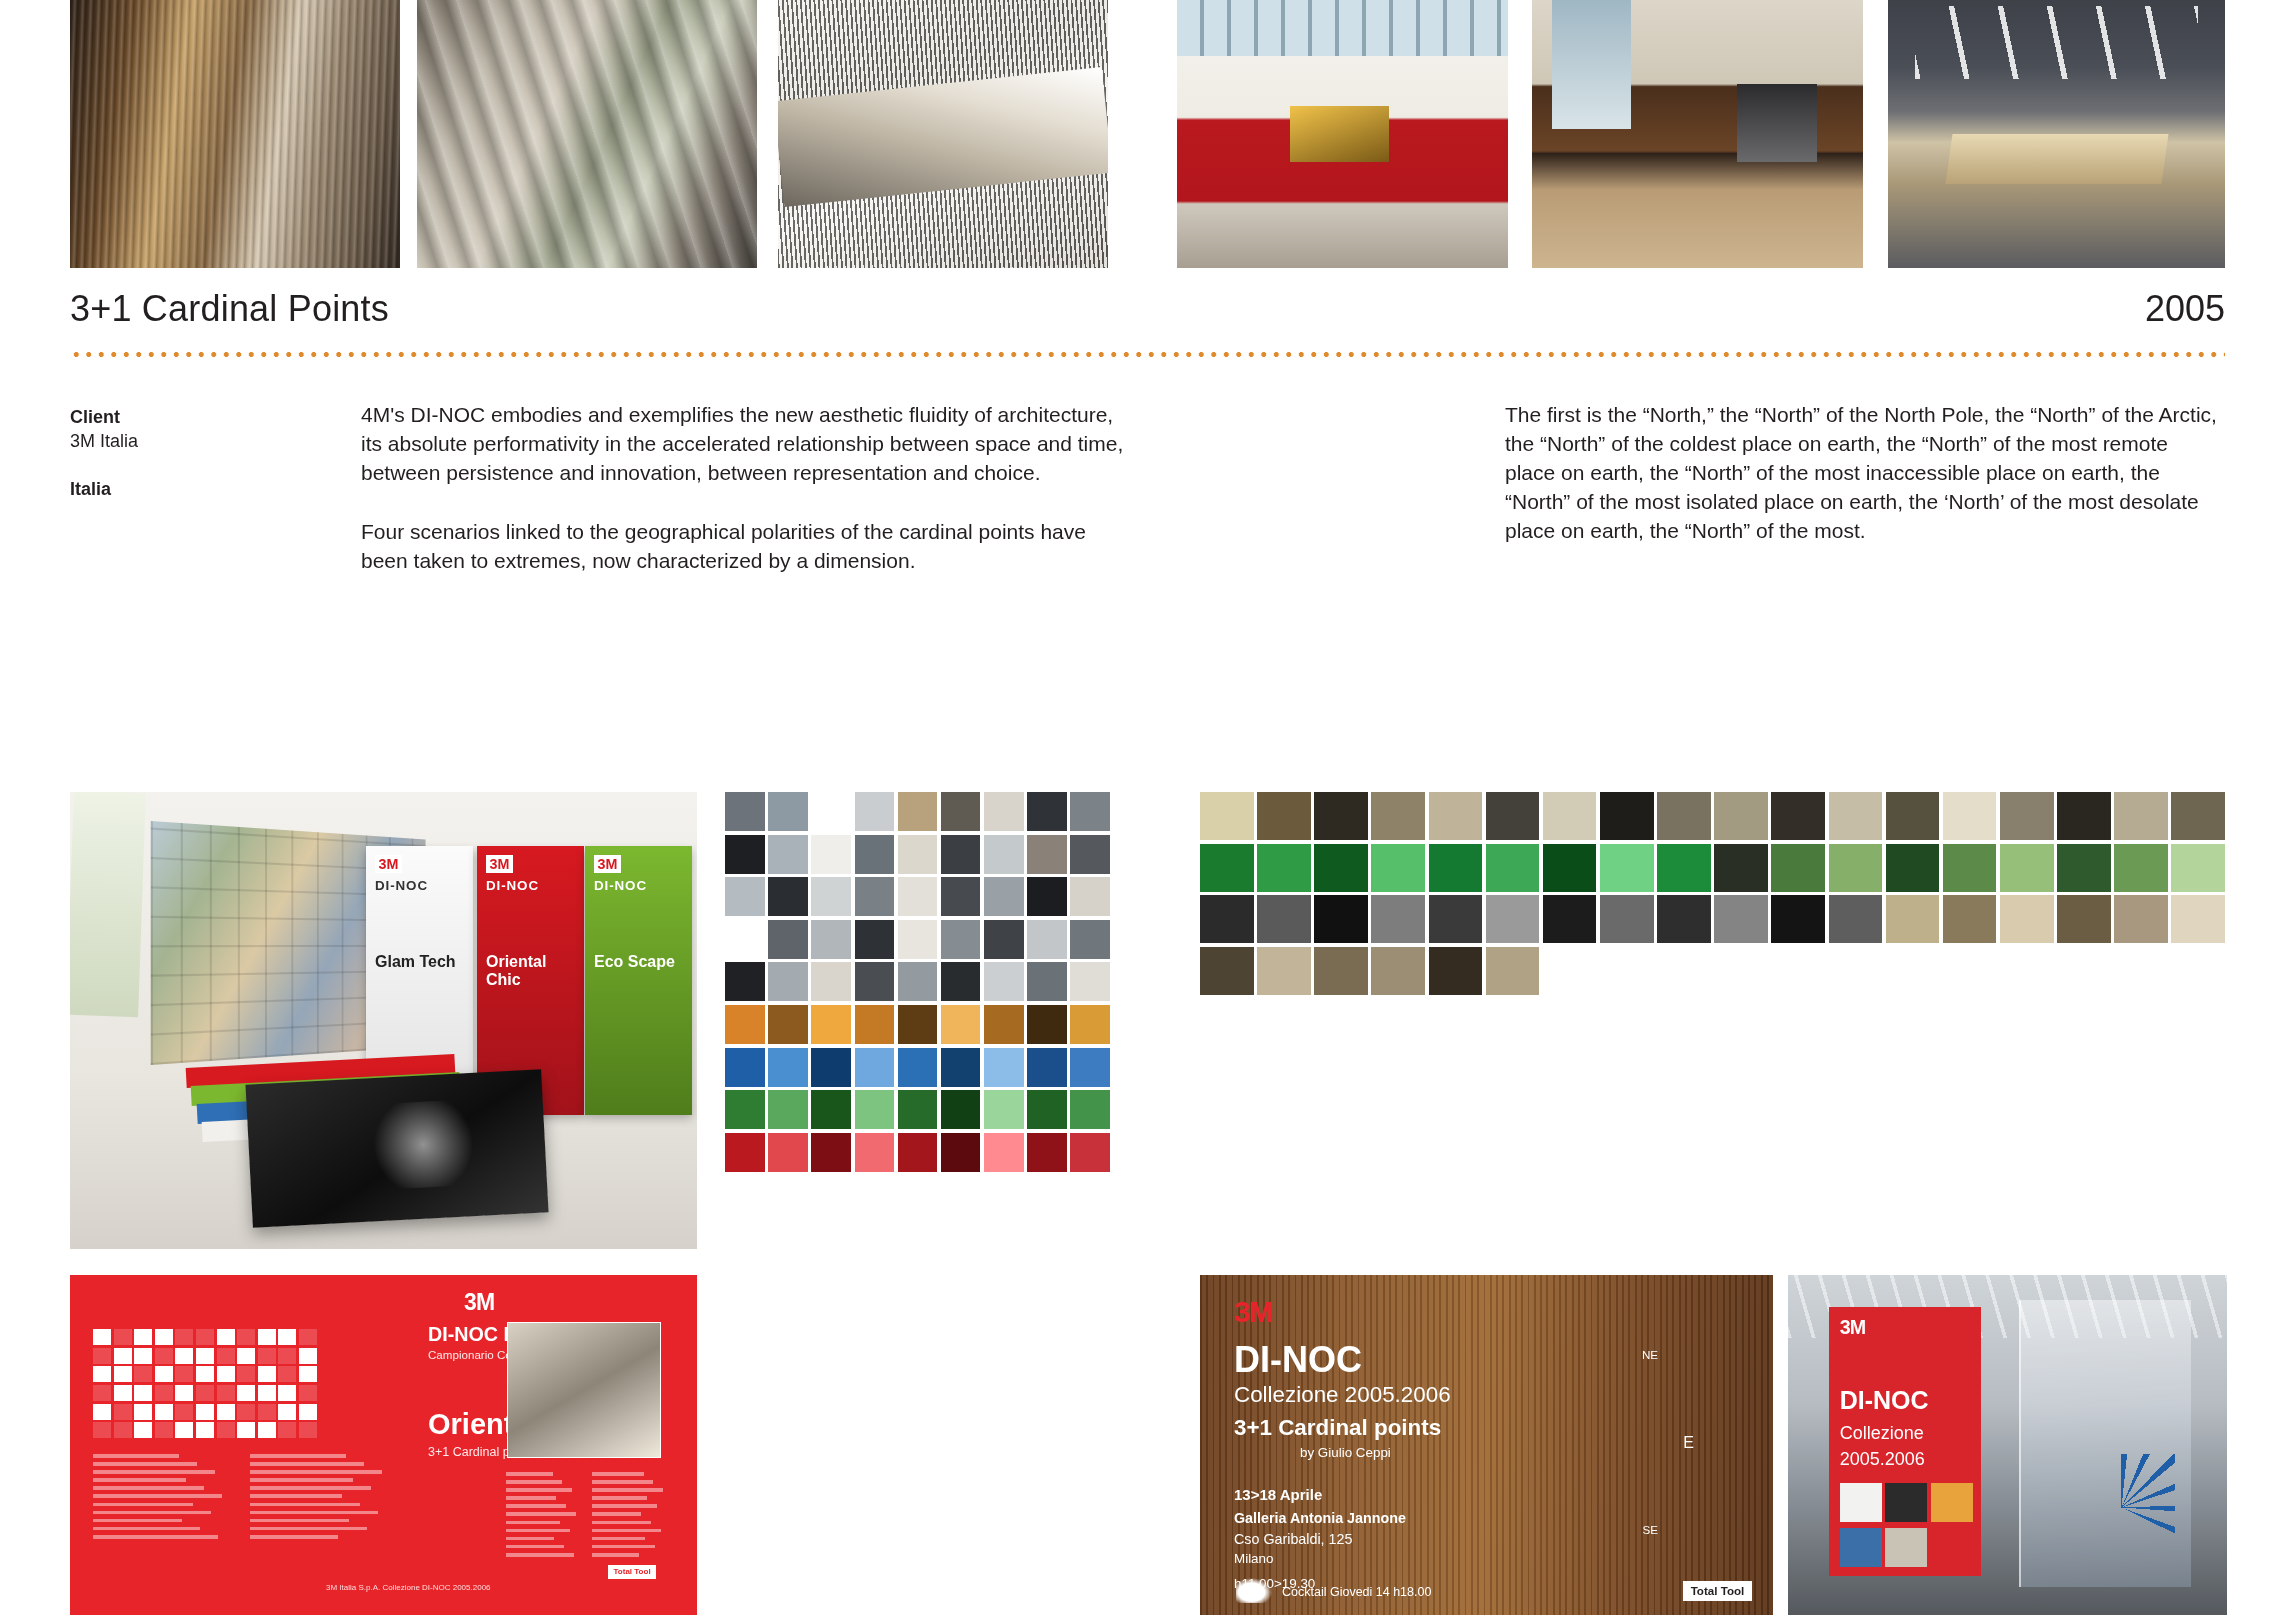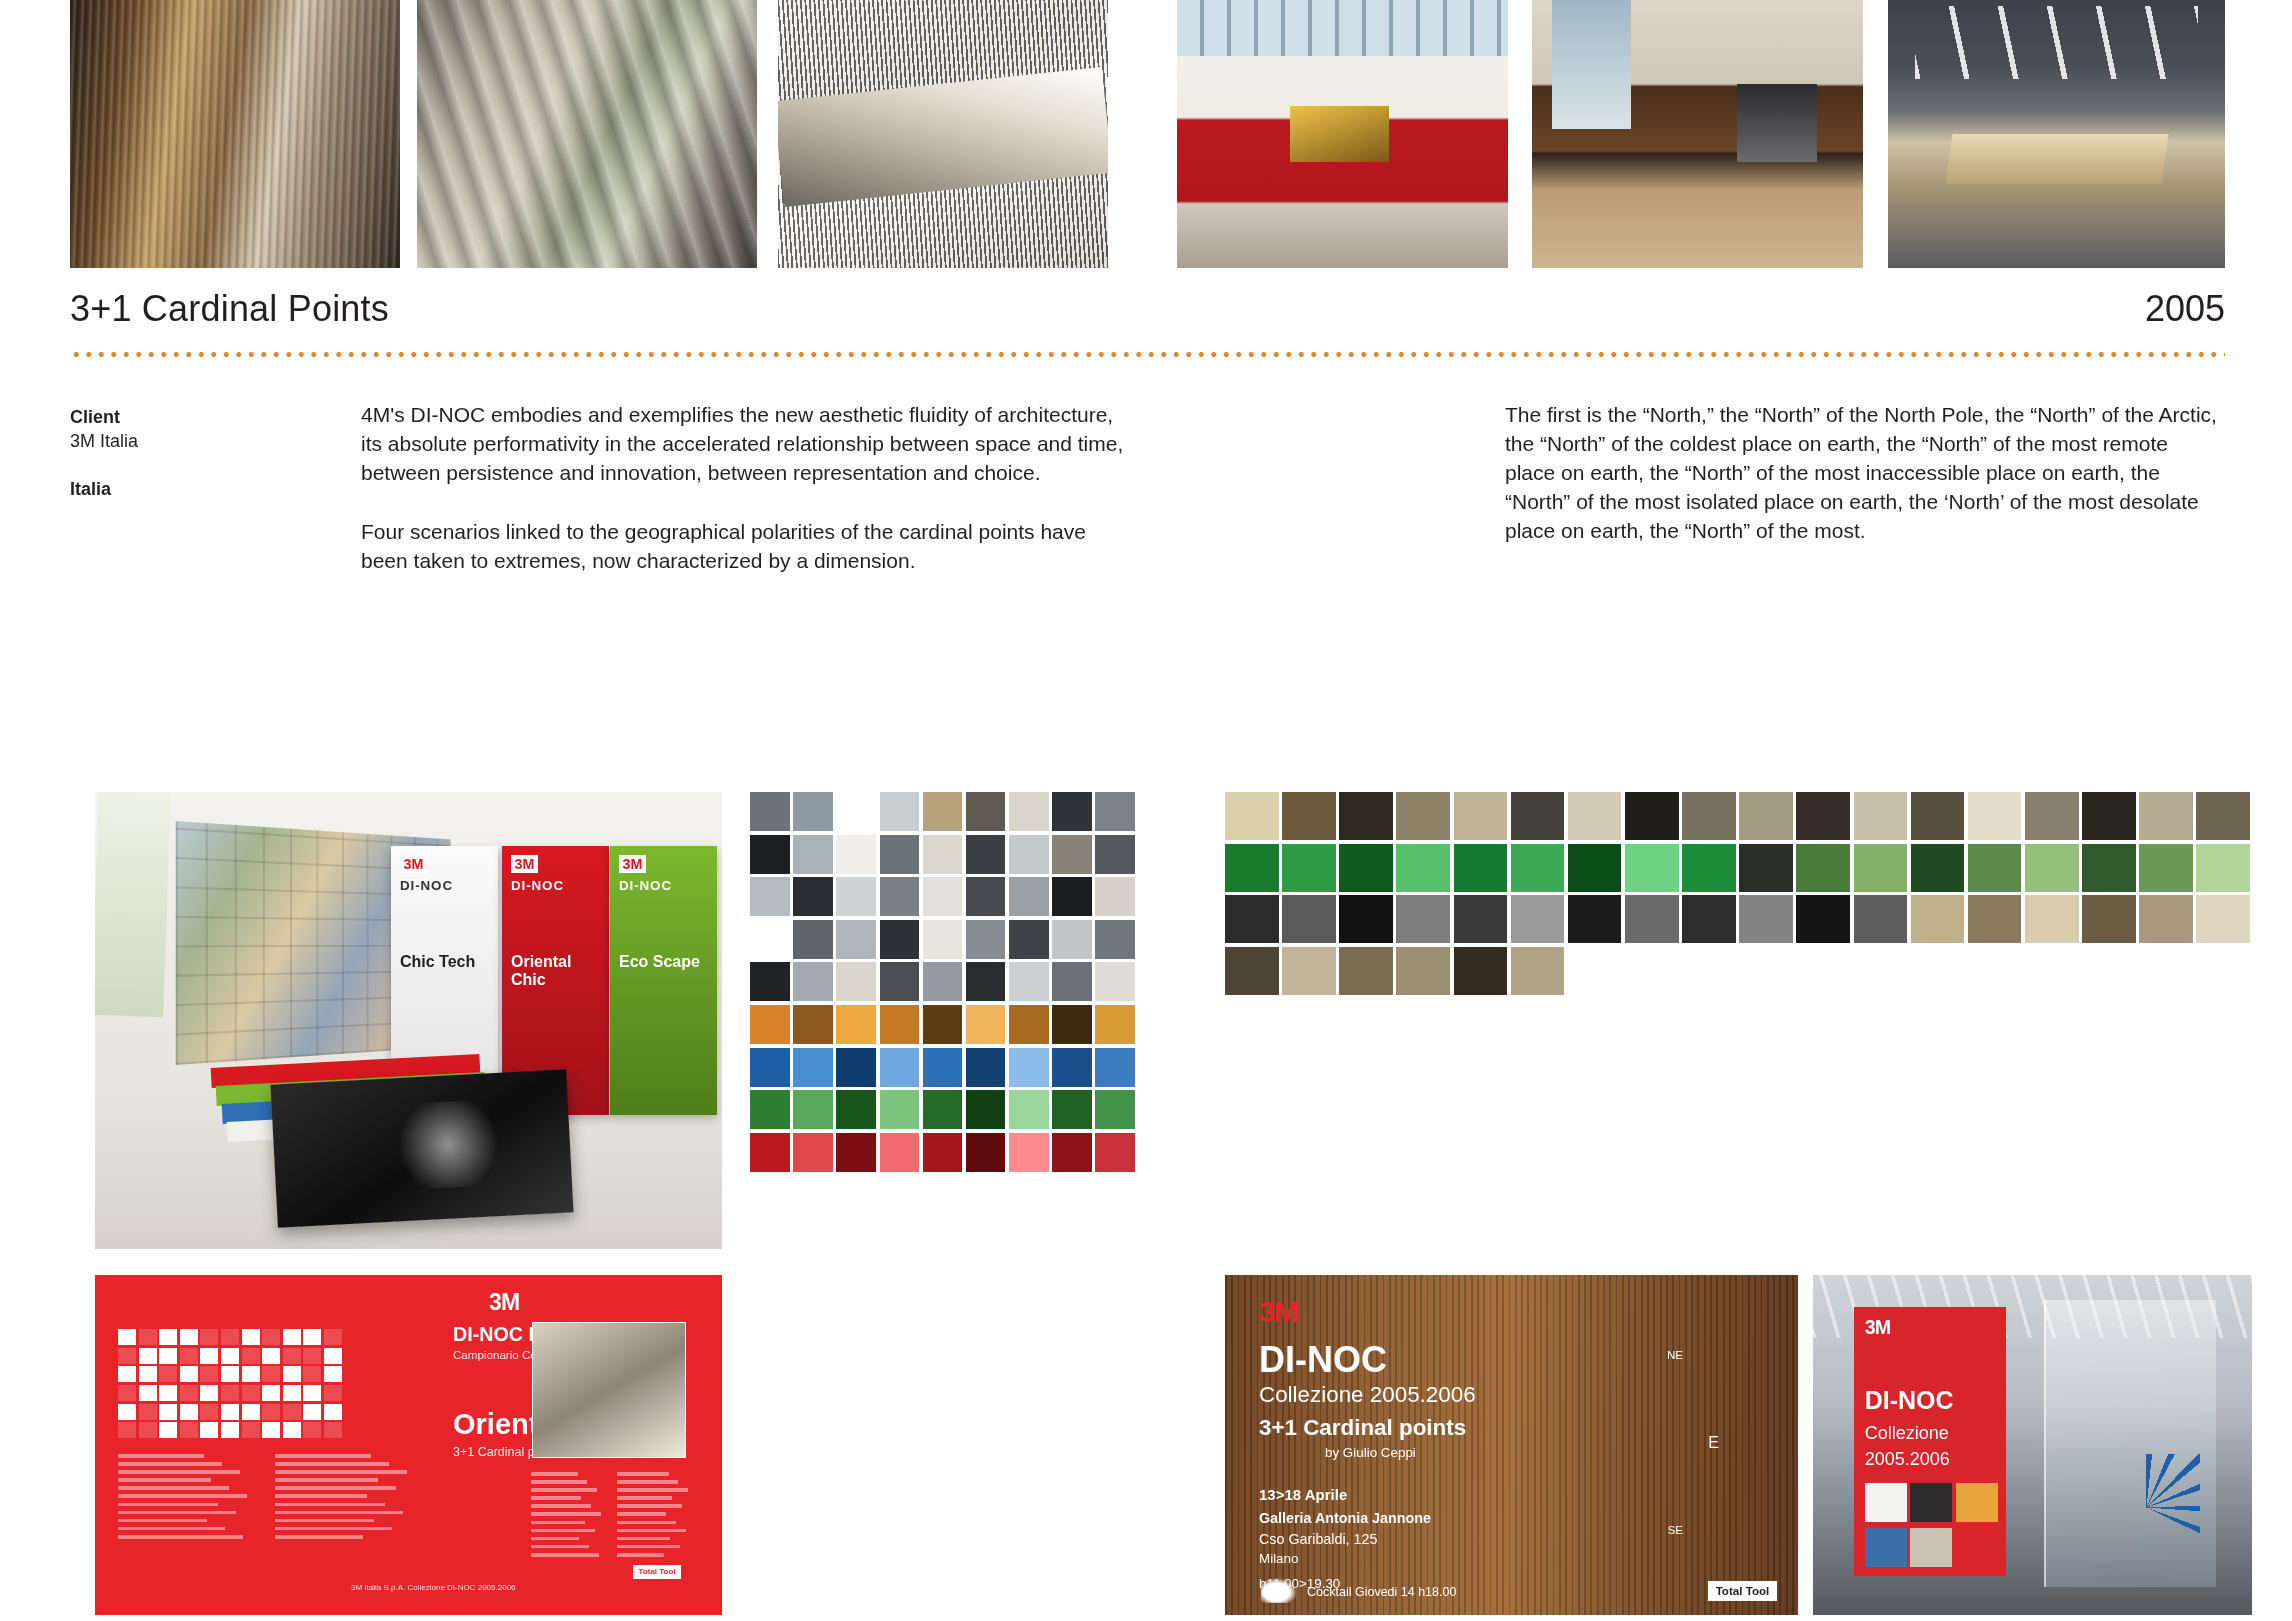--- a/index.html
+++ b/index.html
@@ -197,21 +197,21 @@
     position: absolute;
     left: 1505px;
     top: 401px;
     width: 716px;
     font-size: 21px;
     line-height: 1.38;
   }
   .col-right p { margin: 0; }
 
   
-  .blk { position: absolute; overflow: hidden; margin-left: 25px; }
+  .blk { position: absolute; overflow: hidden; }
 
   .blk-brochures {
     left: 70px; top: 792px; width: 627px; height: 457px;
     background: linear-gradient(180deg, #f4f2ee 0%, #e9e6e0 62%, #d6d2cb 100%);
   }
   .blk-brochures .fanwall {
     position: absolute; left: 86px; top: 39px; width: 287px; height: 224px;
     background:
       repeating-linear-gradient(90deg, rgba(0,0,0,0.12) 0 1.8px, rgba(0,0,0,0) 1.8px 27px),
       repeating-linear-gradient(0deg, rgba(0,0,0,0.12) 0 1.8px, rgba(0,0,0,0) 1.8px 27px),
@@ -454,21 +454,21 @@
   <div class="col-right">
     <p>The first is the “North,” the “North” of the North Pole, the “North” of the Arctic, the “North” of the coldest place on earth, the “North” of the most remote place on earth, the “North” of the most inaccessible place on earth, the “North” of the most isolated place on earth, the ‘North’ of the most desolate place on earth, the “North” of the most.</p>
   </div>
 
   <div class="blk blk-brochures">
     <div class="fanwall"></div>
 
     <div class="bro bro-white">
       <span class="b-logo">3M</span>
       <span class="b-brand">DI-NOC</span>
-      <span class="b-title">Chic Tech</span>
+      <span class="b-title">Glam Tech</span>
     </div>
     <div class="bro bro-red">
       <span class="b-logo">3M</span>
       <span class="b-brand">DI-NOC</span>
       <span class="b-title">Oriental Chic</span>
     </div>
     <div class="bro bro-green">
       <span class="b-logo">3M</span>
       <span class="b-brand">DI-NOC</span>
       <span class="b-title">Eco Scape</span>

